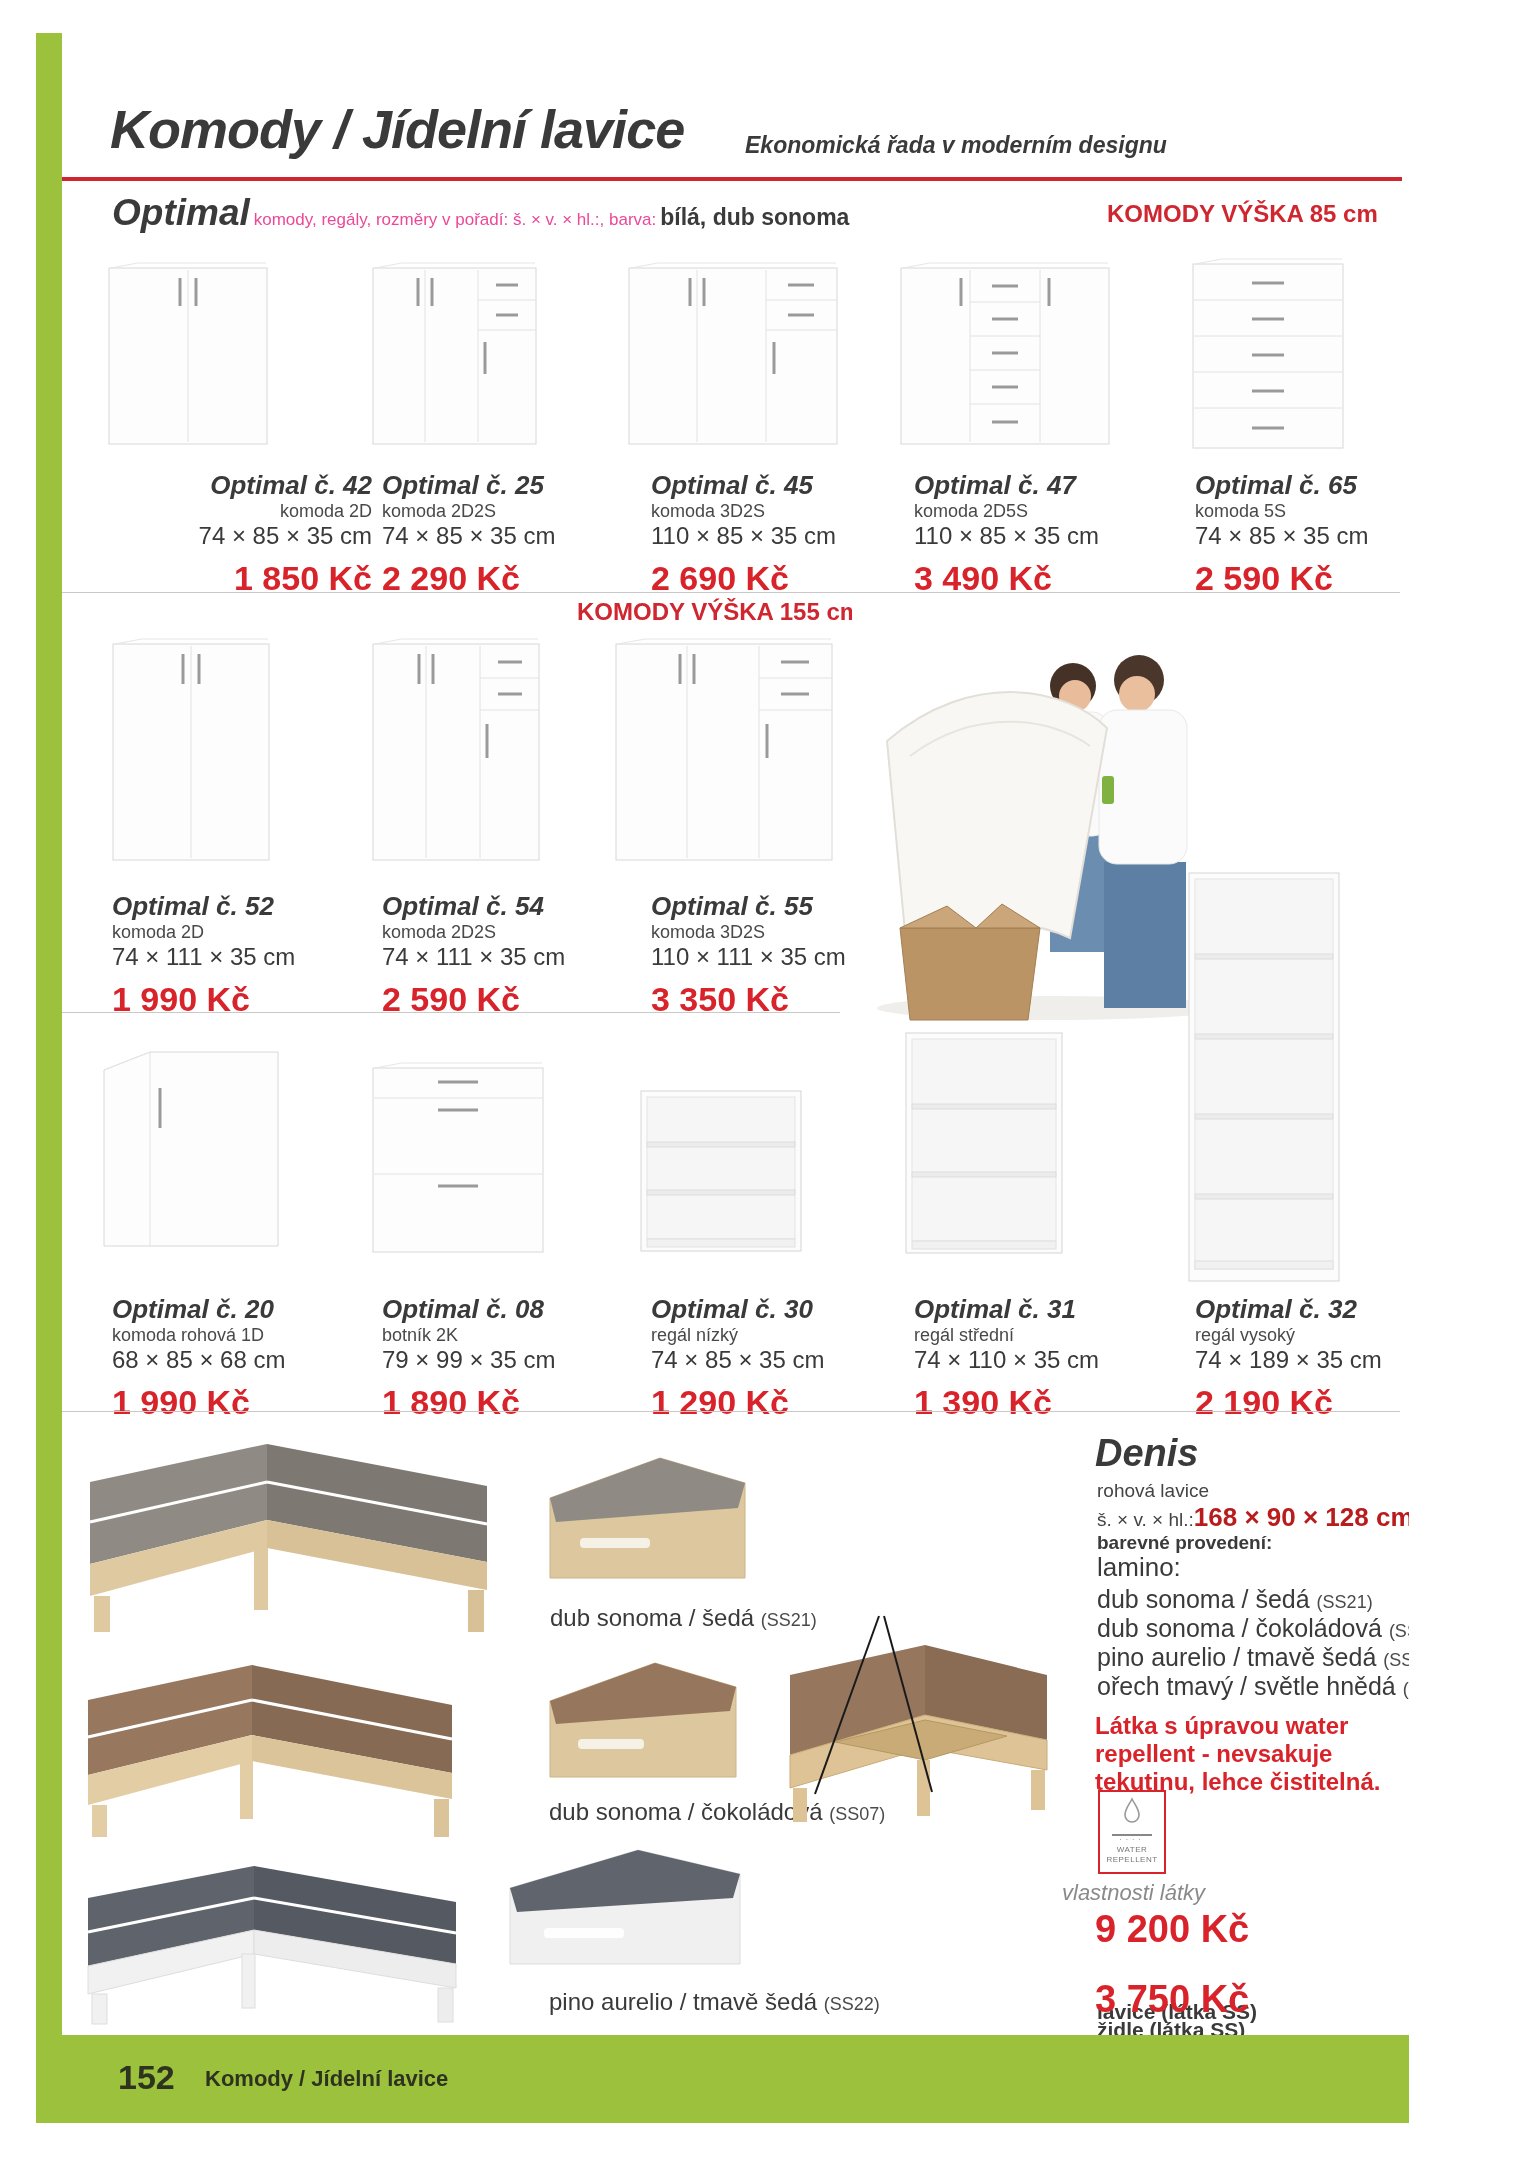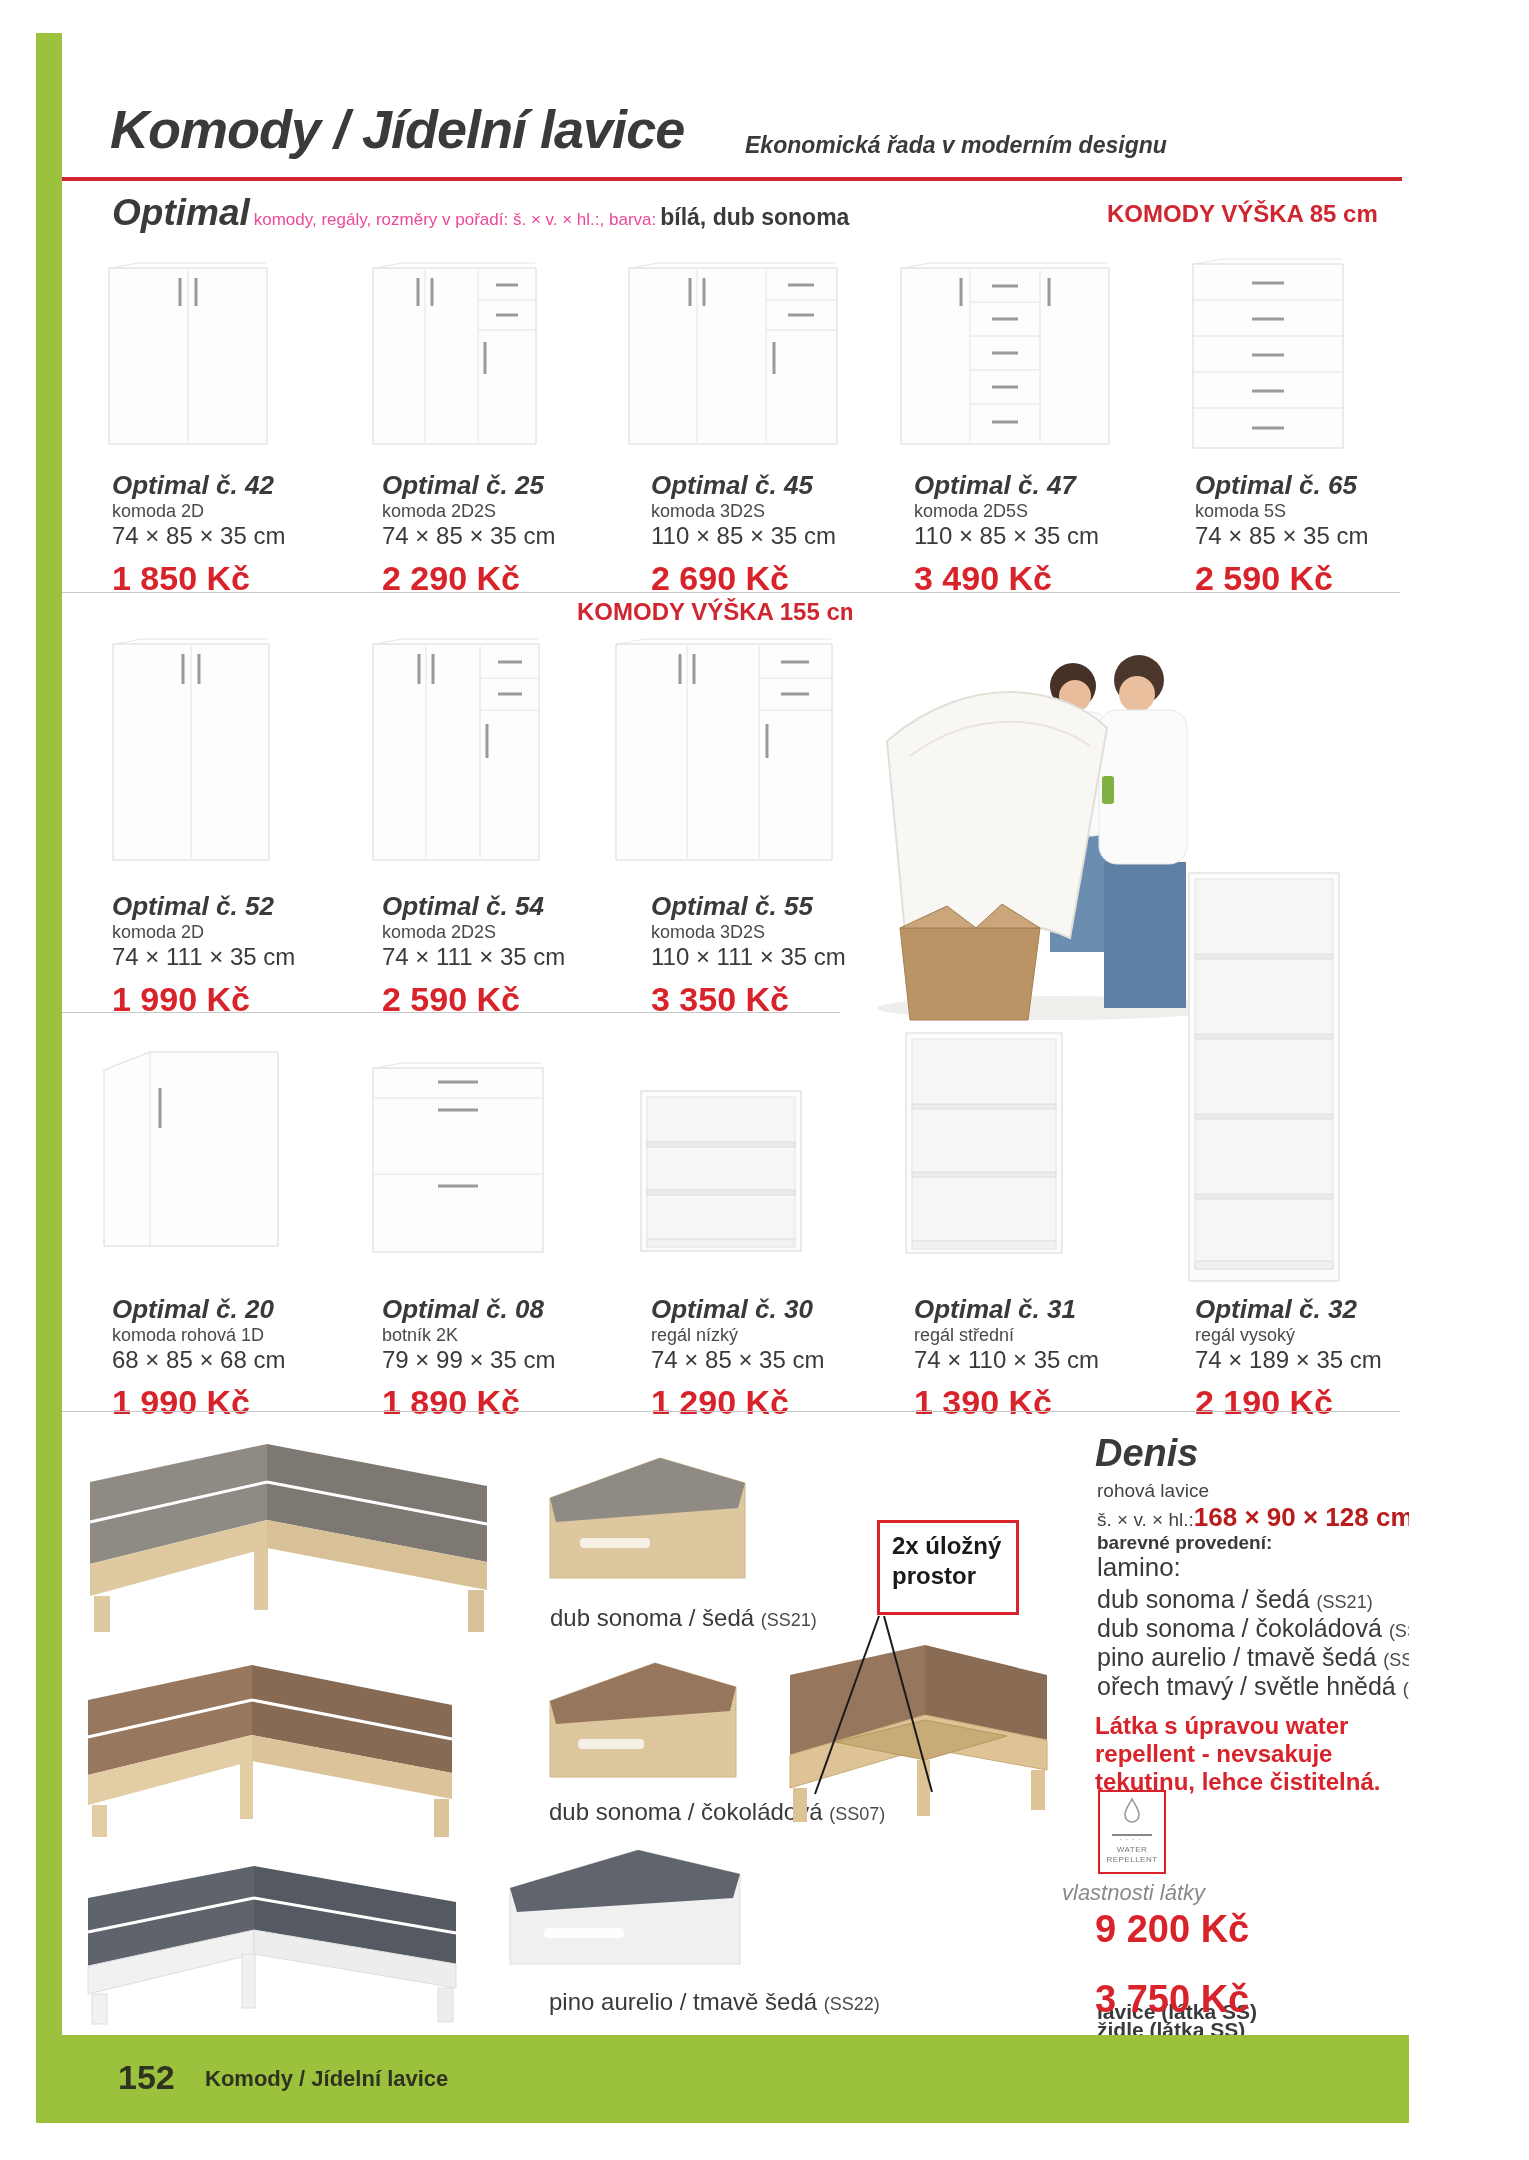--- a/index.html
+++ b/index.html
@@ -128,21 +128,21 @@
     <line x1="2" y1="78" x2="150" y2="78" stroke="#e2e2e2"></line>
     <line x1="2" y1="114" x2="150" y2="114" stroke="#e2e2e2"></line>
     <line x1="2" y1="150" x2="150" y2="150" stroke="#e2e2e2"></line>
     <line x1="60" y1="25" x2="92" y2="25" stroke="#9a9a9a" stroke-width="3"></line>
     <line x1="60" y1="61" x2="92" y2="61" stroke="#9a9a9a" stroke-width="3"></line>
     <line x1="60" y1="97" x2="92" y2="97" stroke="#9a9a9a" stroke-width="3"></line>
     <line x1="60" y1="133" x2="92" y2="133" stroke="#9a9a9a" stroke-width="3"></line>
     <line x1="60" y1="170" x2="92" y2="170" stroke="#9a9a9a" stroke-width="3"></line>
   </svg>
 
-  <div class="plabel" style="left:112px; top:470px;">
+  <div class="plabel" style="left:112px; top:470px;text-align:right;">
     <div class="pname">Optimal č. 42</div>
     <div class="ptype">komoda 2D</div>
     <div class="pdims">74 × 85 × 35 cm</div>
     <div class="pprice">1 850 Kč</div>
   </div>
   <div class="plabel" style="left:382px; top:470px;">
     <div class="pname">Optimal č. 25</div>
     <div class="ptype">komoda 2D2S</div>
     <div class="pdims">74 × 85 × 35 cm</div>
     <div class="pprice">2 290 Kč</div>
@@ -384,21 +384,20 @@
 
   <svg class="ill" style="left:775px; top:1620px;" width="285" height="220" viewBox="0 0 285 220">
     <polygon points="15,55 150,25 150,95 15,135" fill="#96775e"></polygon>
     <polygon points="150,25 272,55 272,120 150,95" fill="#8a6c54"></polygon>
     <polygon points="15,135 150,95 272,120 272,150 150,128 15,168" fill="#ddc396" stroke="#c9ab77"></polygon>
     <polygon points="60,122 150,100 232,116 150,140" fill="#c9ab77" stroke="#b5985f"></polygon>
     <rect x="18" y="168" width="14" height="34" fill="#ddc396"></rect>
     <rect x="142" y="140" width="13" height="56" fill="#ddc396"></rect>
     <rect x="256" y="150" width="14" height="40" fill="#ddc396"></rect>
   </svg>
-  <div class="callout">2x úložný prostor</div>
   <svg class="ill" style="left:760px; top:1600px;" width="320" height="220" viewBox="0 0 320 220">
     <line x1="119" y1="16" x2="55" y2="194" stroke="#1a1a1a" stroke-width="2"></line>
     <line x1="124" y1="16" x2="172" y2="192" stroke="#1a1a1a" stroke-width="2"></line>
   </svg>
 
   <div class="denis-title">Denis</div>
   <div class="denis-sub">rohová lavice</div>
   <div class="denis-dims">
     <span class="lbl">š. × v. × hl.:</span><span class="val">168 × 90 × 128 cm</span>
   </div>

